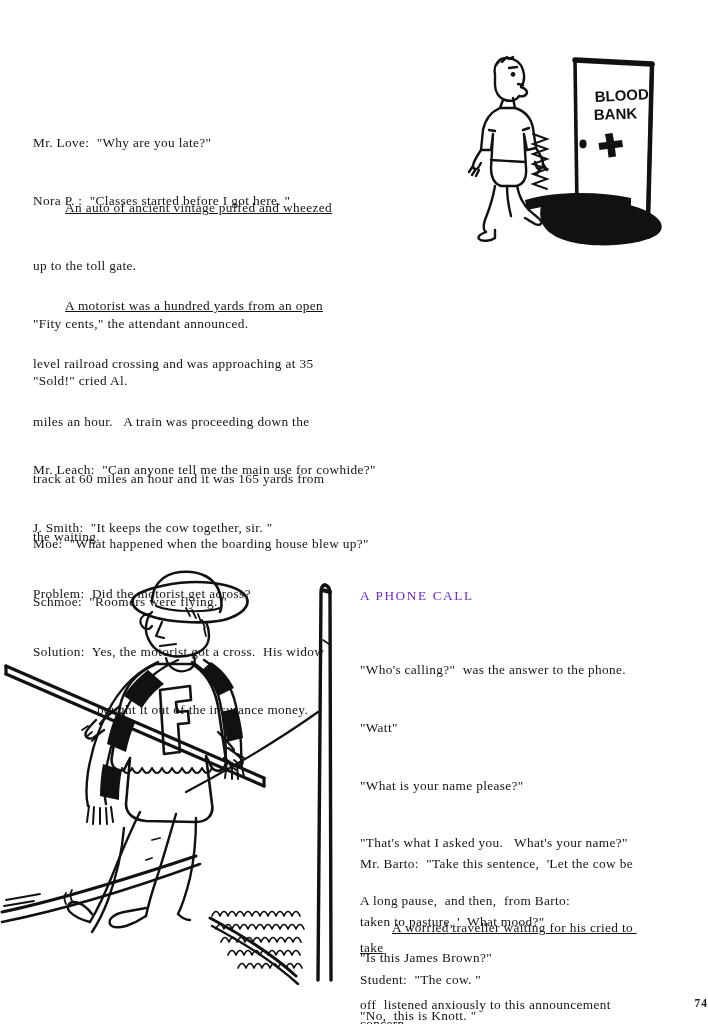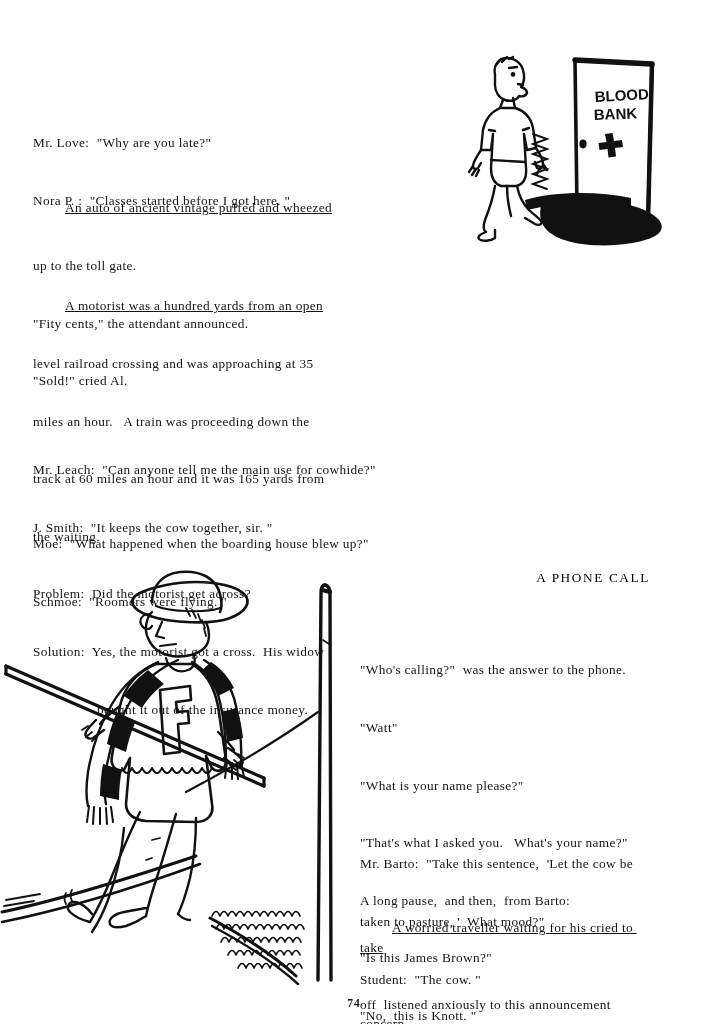--- a/index.html
+++ b/index.html
@@ -31,33 +31,33 @@
   .block .ln.indent { text-indent: 32px; text-decoration: underline; }
   .block .ln.hang   { padding-left: 64px; }
 
   .col-left  { left: 33px;  width: 330px; }
   .col-right { left: 360px; width: 290px; }
 
   .section-title {
     position: absolute;
     left: 360px;
     width: 290px;
-    top: 570px;
-    text-align: right;
+    top: 588px;
+    text-align: left;
     font-size: 13.3px;
     letter-spacing: 1.6px;
-    color: #000000;
+    color: #6d28d9;
   }
 
   .page-number {
     position: absolute;
     left: 0;
     width: 708px;
     top: 997px;
-    text-align: center;
+    text-align: right;
     font-size: 11.5px;
     font-weight: bold;
     letter-spacing: 1px;
     color: #1a1a1a;
   }
 
   
   .cartoon { position: absolute; }
   #cartoon-blood-bank { left: 455px; top: 38px;  width: 230px; height: 230px; }
   #cartoon-tightrope  { left: 0px;   top: 560px; width: 350px; height: 425px; }

